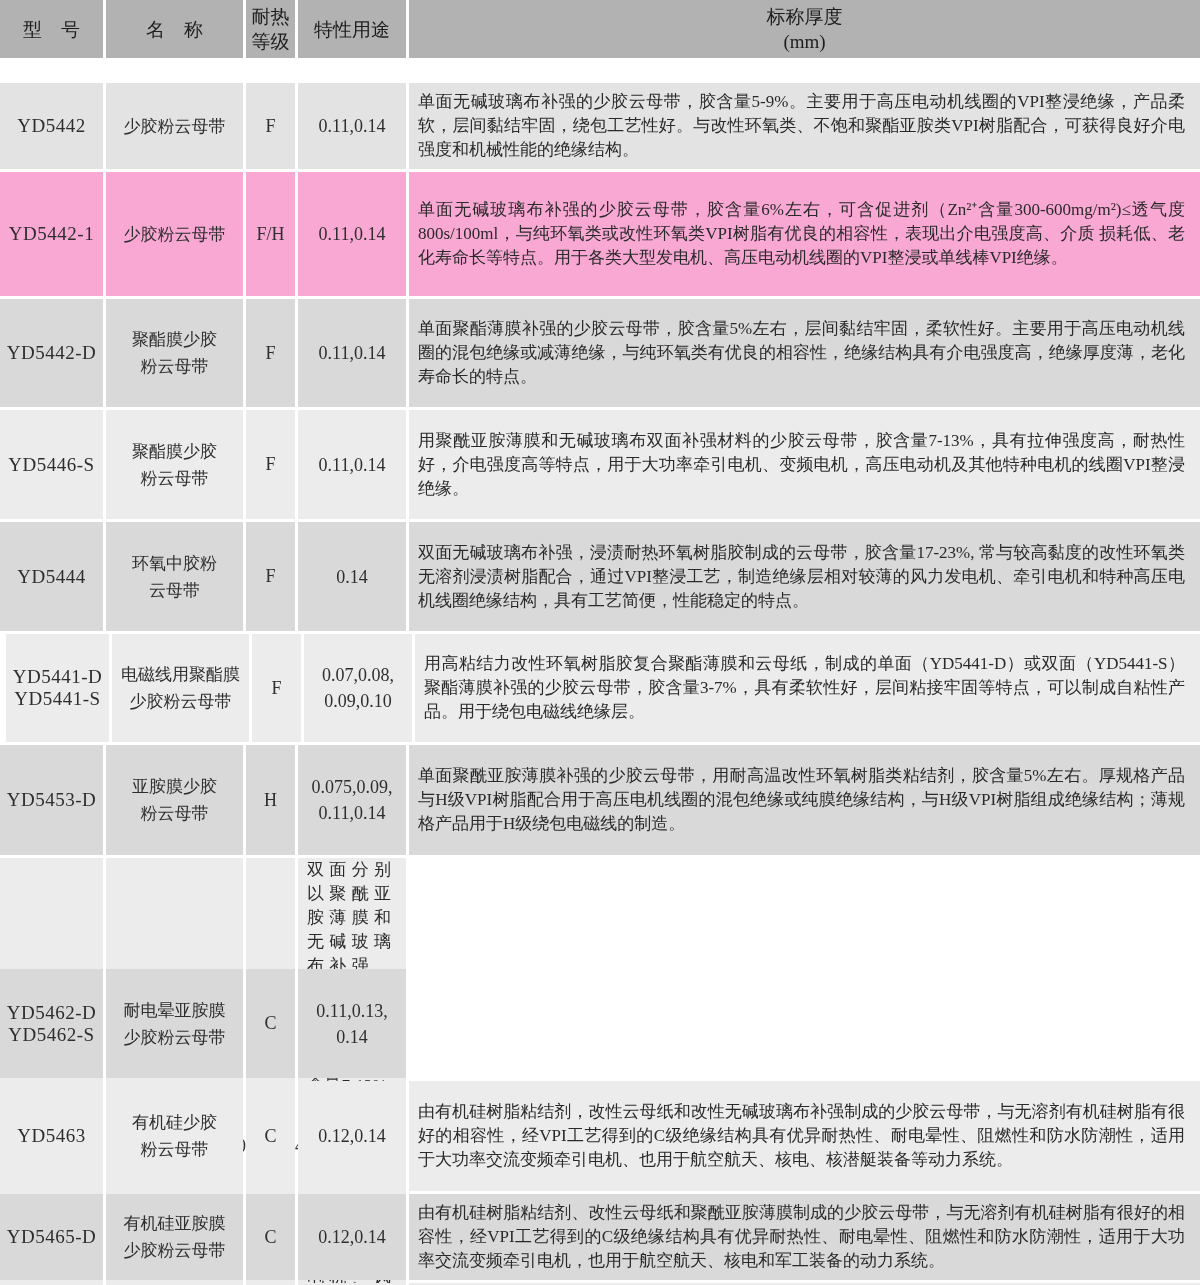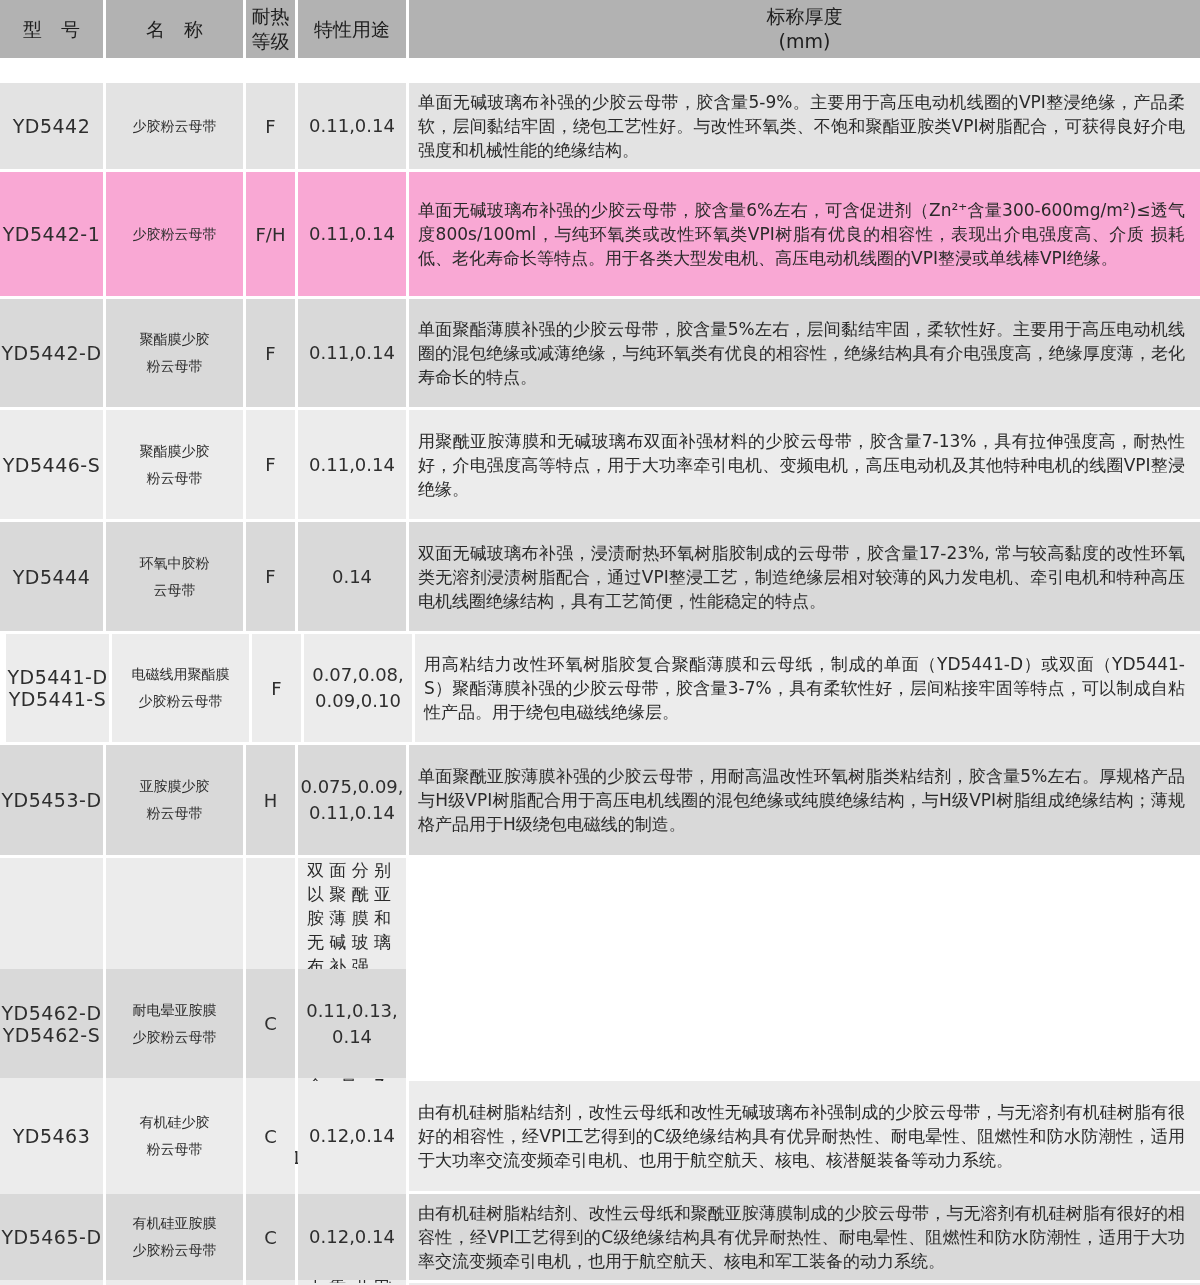--- a/index.html
+++ b/index.html
@@ -2,34 +2,34 @@
 <html><head>
 <meta charset="utf-8">
 <style>
   html,body{margin:0;padding:0;}
   body{
     width:1200px;height:1285px;overflow:hidden;background:#ffffff;
     font-family:"DejaVu Sans","Liberation Sans",sans-serif;
     -webkit-font-smoothing:antialiased;
   }
   .tbl{
-    width:1200px;display:flex;flex-direction:column;row-gap:3px;background:#ffffff;
+    width:1200px;display:flex;flex-direction:column;row-gap:3px;background:#ffffff;font-family:Liberation Serif, serif;
   }
   .row{
     display:grid;
     grid-template-columns:103px 137px 49px 108px 1fr;
     column-gap:3px;
   }
   .cell{
     display:flex;align-items:center;justify-content:center;
     text-align:center;white-space:pre-line;
     color:#2e2e2e;
   }
   .c-model{font-size:19px;letter-spacing:0.5px;}
-  .c-name{font-size:14px;line-height:27px;}
+  .c-name{font-size:17px;line-height:27px;}
   .c-grade{font-size:18px;}
   .c-thick{font-size:18px;line-height:26px;}
   .c-feat{
     justify-content:flex-start;text-align:justify;white-space:normal;
     padding:0 15px 0 9px;font-size:17px;line-height:24px;color:#2a2a2a;
   }
   
   .row.header{height:58px;}
   .row.header .cell{background:#b2b2b2;color:#1d1d1d;font-size:19px;line-height:25px;}
   

